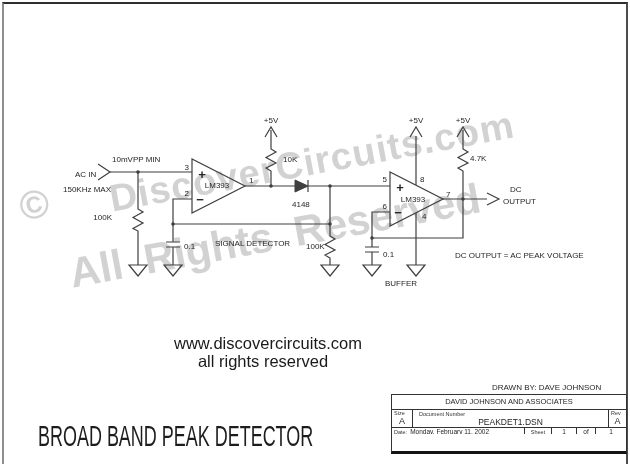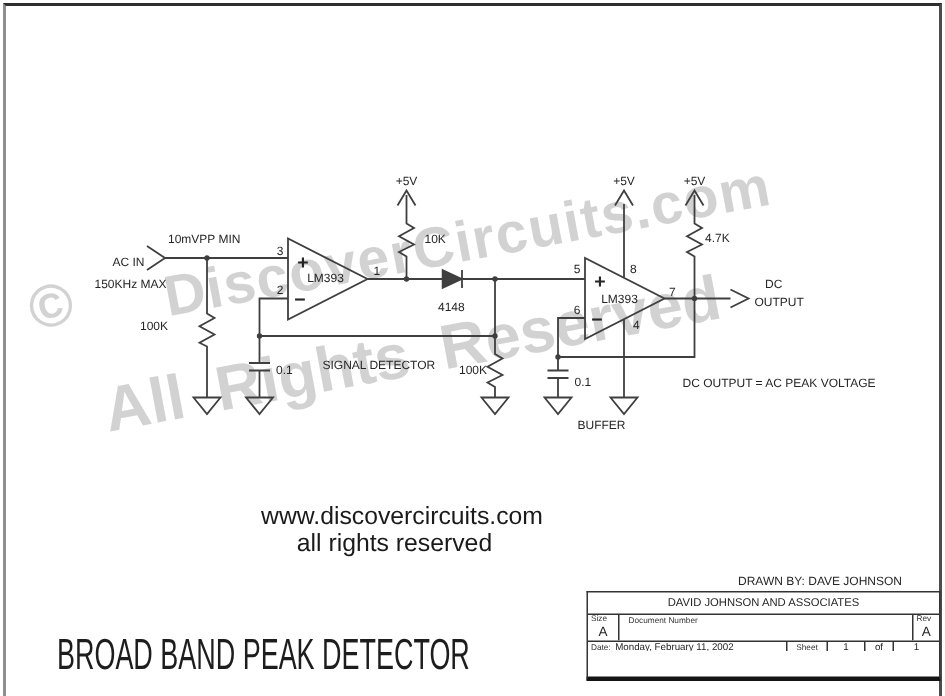--- a/index.html
+++ b/index.html
@@ -173,20 +173,21 @@
 
   <div id="tblock">
     <div class="row" id="tb-r1">DAVID JOHNSON AND ASSOCIATES</div>
     <div class="row" id="tb-r3">
       <div class="c-size">
         <span class="tinylab">Size</span>
         <span class="val">A</span>
       </div>
       <div class="c-doc">
         <span class="tinylab">Document Number</span>
+        <span class="val">PEAKDET1.DSN</span>
       </div>
       <div class="c-rev">
         <span class="tinylab">Rev</span>
         <span class="val">A</span>
       </div>
     </div>
     <div class="row" id="tb-r4">
       <div class="cell cdate">
         <span class="tinylab">Date:</span>
         <span>Monday, February 11, 2002</span>

